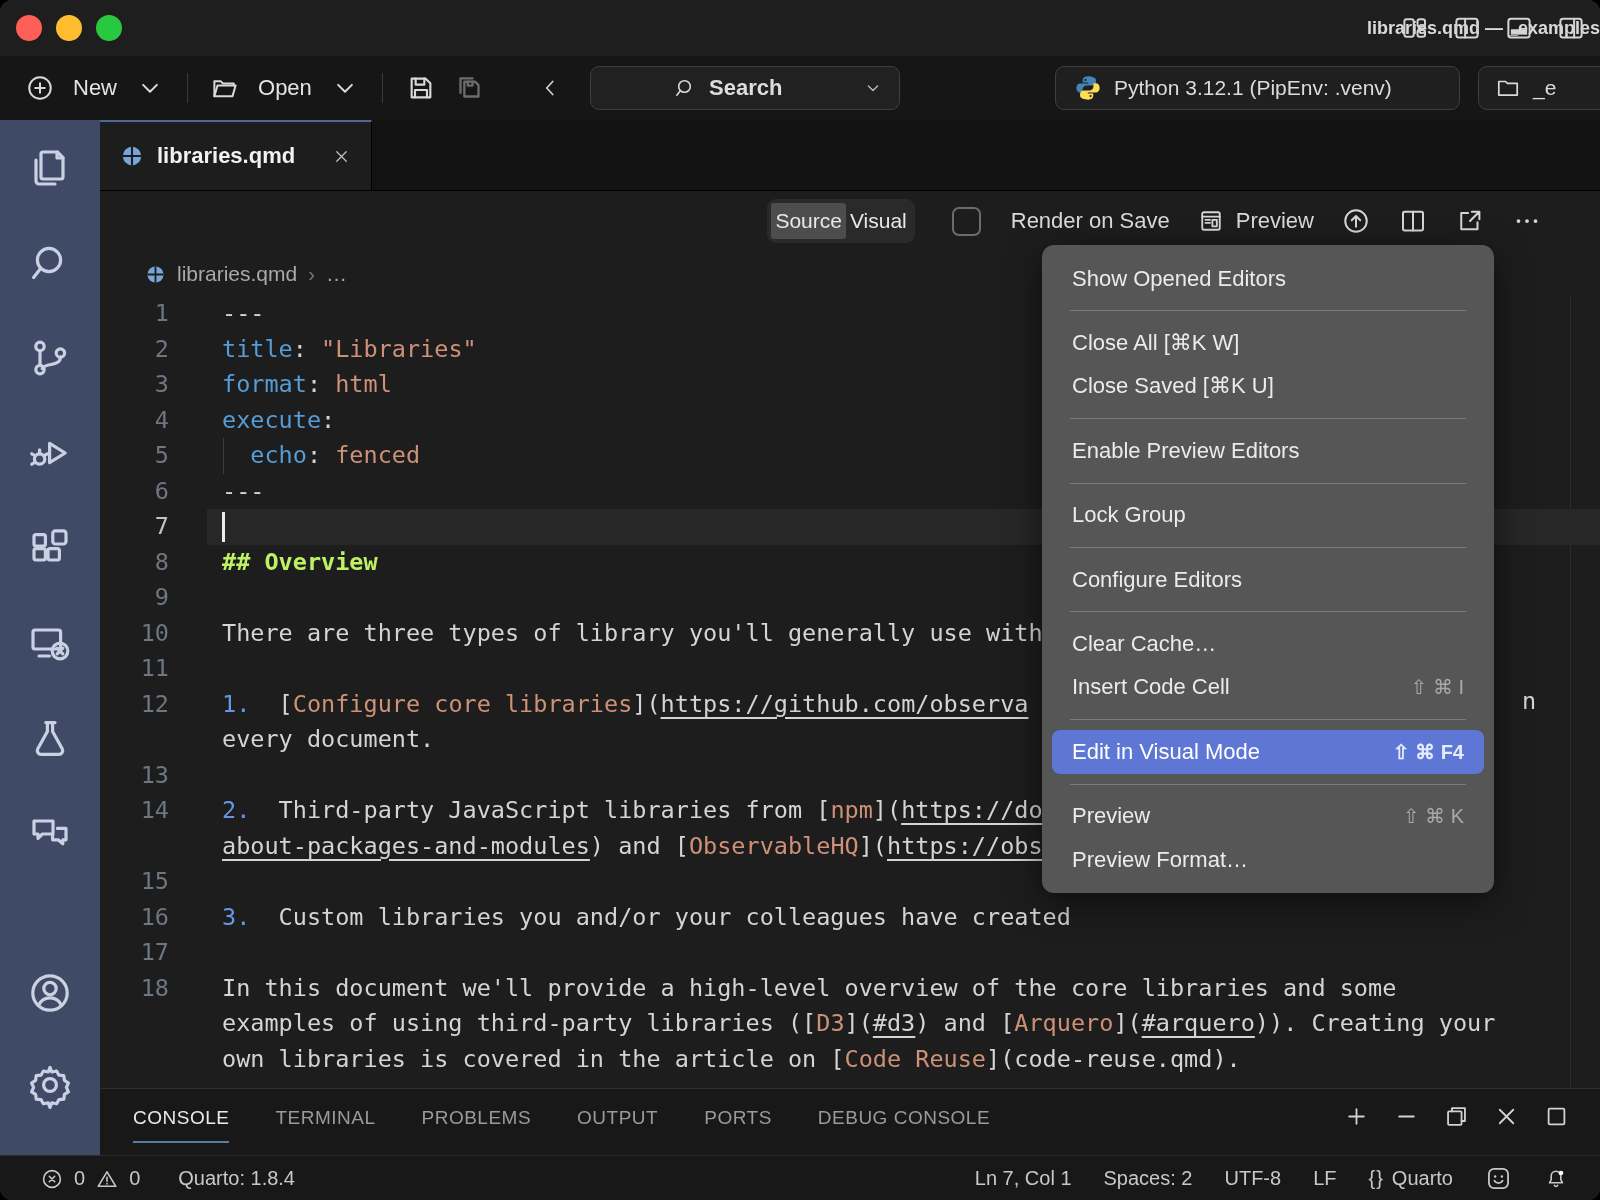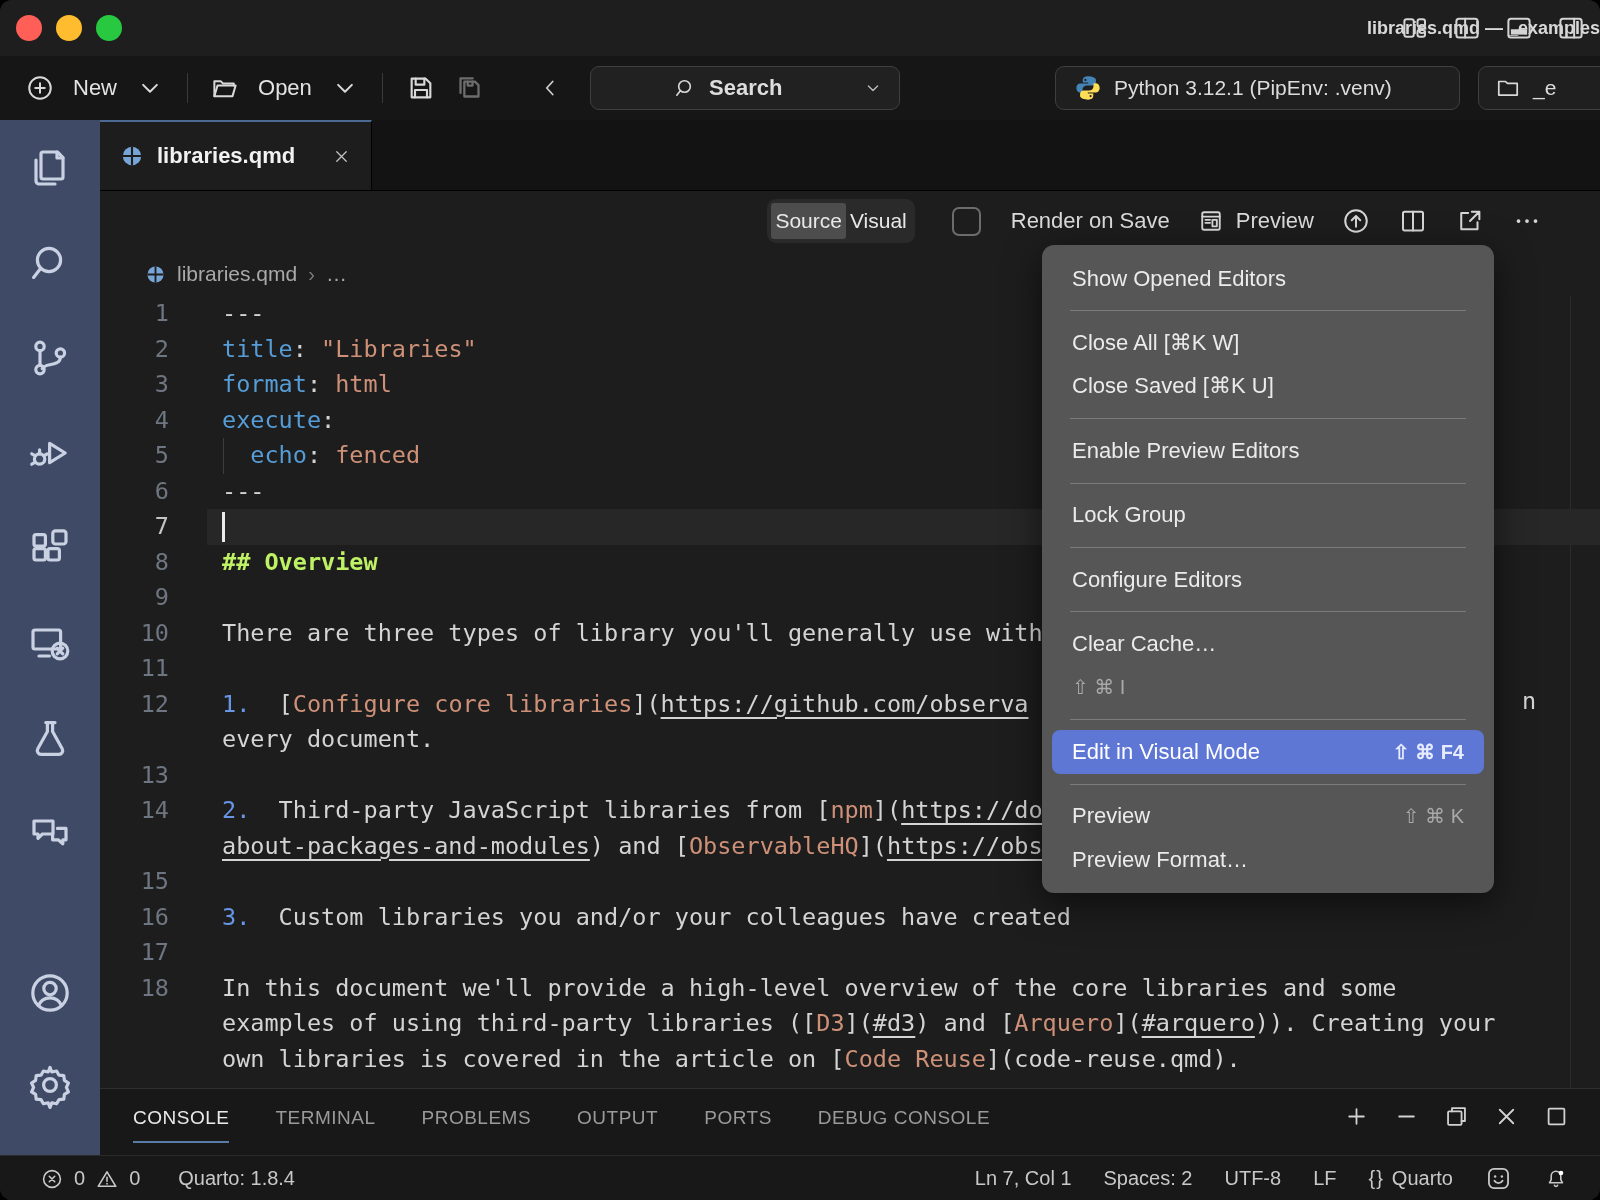--- a/index.html
+++ b/index.html
@@ -520,20 +520,21 @@
       </div>
       <div class="menu-sep"></div>
       <div class="menu-item">
         <span class="mi-label">Configure Editors</span>
       </div>
       <div class="menu-sep"></div>
       <div class="menu-item">
         <span class="mi-label">Clear Cache…</span>
       </div>
       <div class="menu-item">
+        <span class="mi-label">Insert Code Cell</span>
         <span class="mi-sc">⇧ ⌘ I</span>
       </div>
       <div class="menu-sep"></div>
       <div class="menu-item hl">
         <span class="mi-label">Edit in Visual Mode</span>
         <span class="mi-sc">⇧ ⌘ F4</span>
       </div>
       <div class="menu-sep"></div>
       <div class="menu-item">
         <span class="mi-label">Preview</span>

